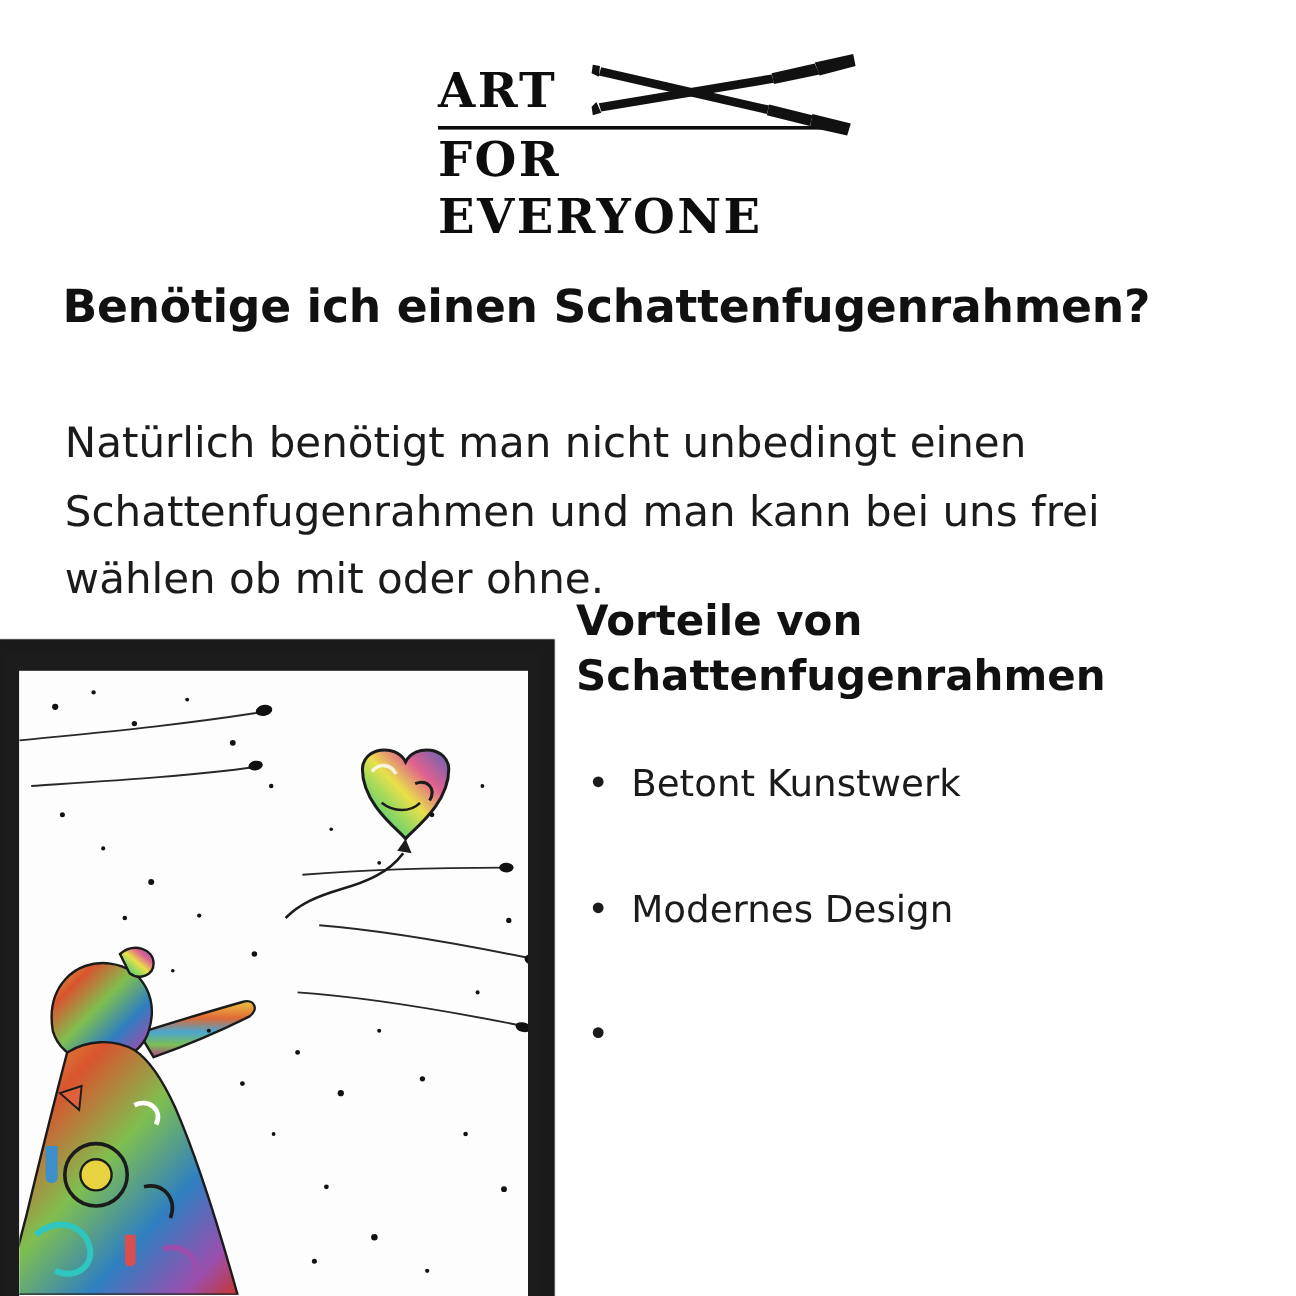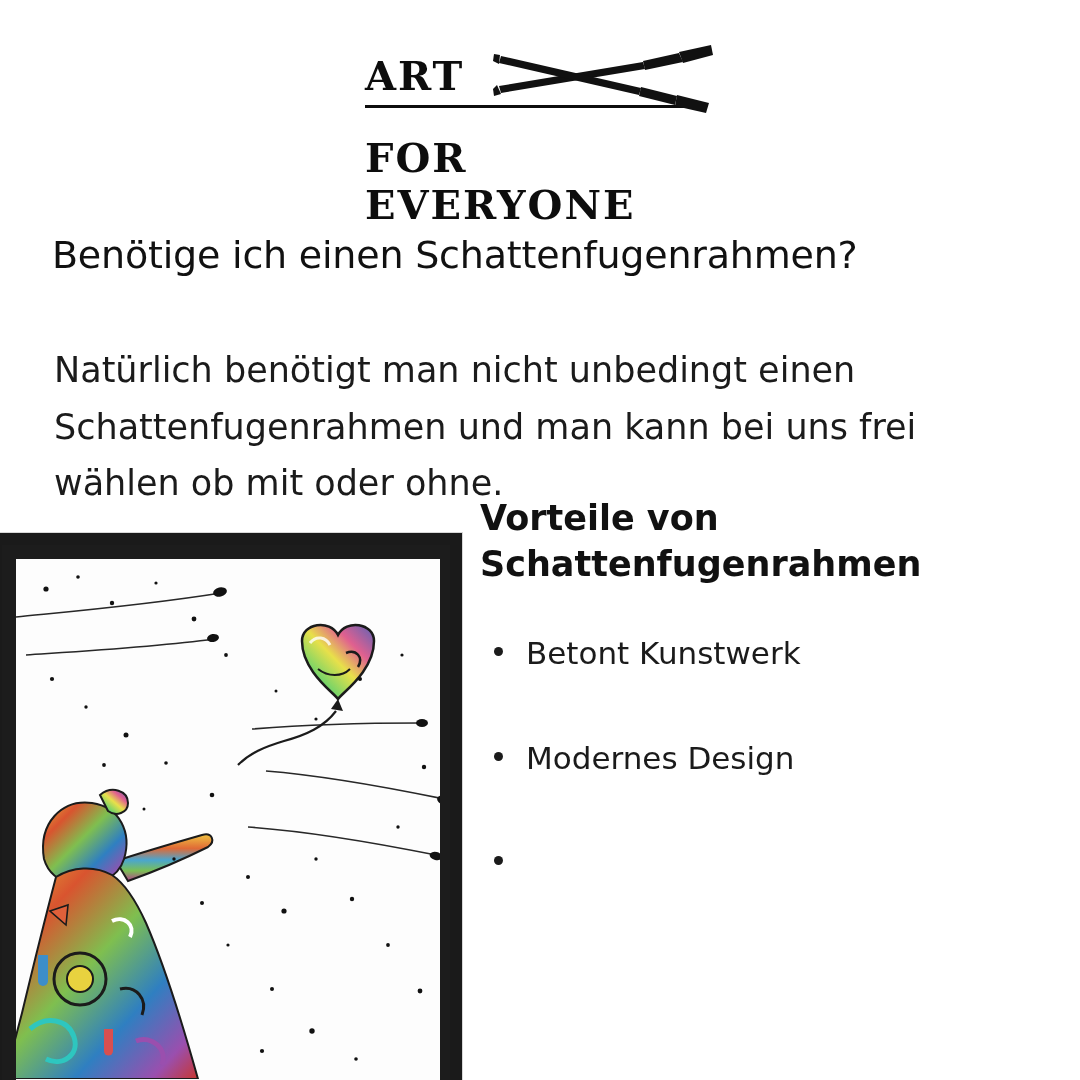--- a/index.html
+++ b/index.html
@@ -50,39 +50,38 @@
   }
   .logo-word-bottom {
     position: absolute;
     top: 62px;
     left: 0px;
     font-family: "DejaVu Serif", serif;
     font-size: 40px;
     font-weight: 700;
     letter-spacing: 2px;
     color: #0d0d0d;
-    margin-top: 24px;
   }
   .logo-brushes {
     position: absolute;
     left: 128px;
     top: -6px;
     width: 222px;
     height: 72px;
     overflow: visible;
   }
 
   
   .headline {
     position: absolute;
     top: 208px;
     left: 52px;
     width: 990px;
     font-size: 38px;
-    font-weight: 400;
+    font-weight: 700;
     letter-spacing: -0.2px;
     color: #111111;
   }
   .intro {
     position: absolute;
     top: 307px;
     left: 54px;
     width: 930px;
     font-size: 35px;
     line-height: 1.62;

